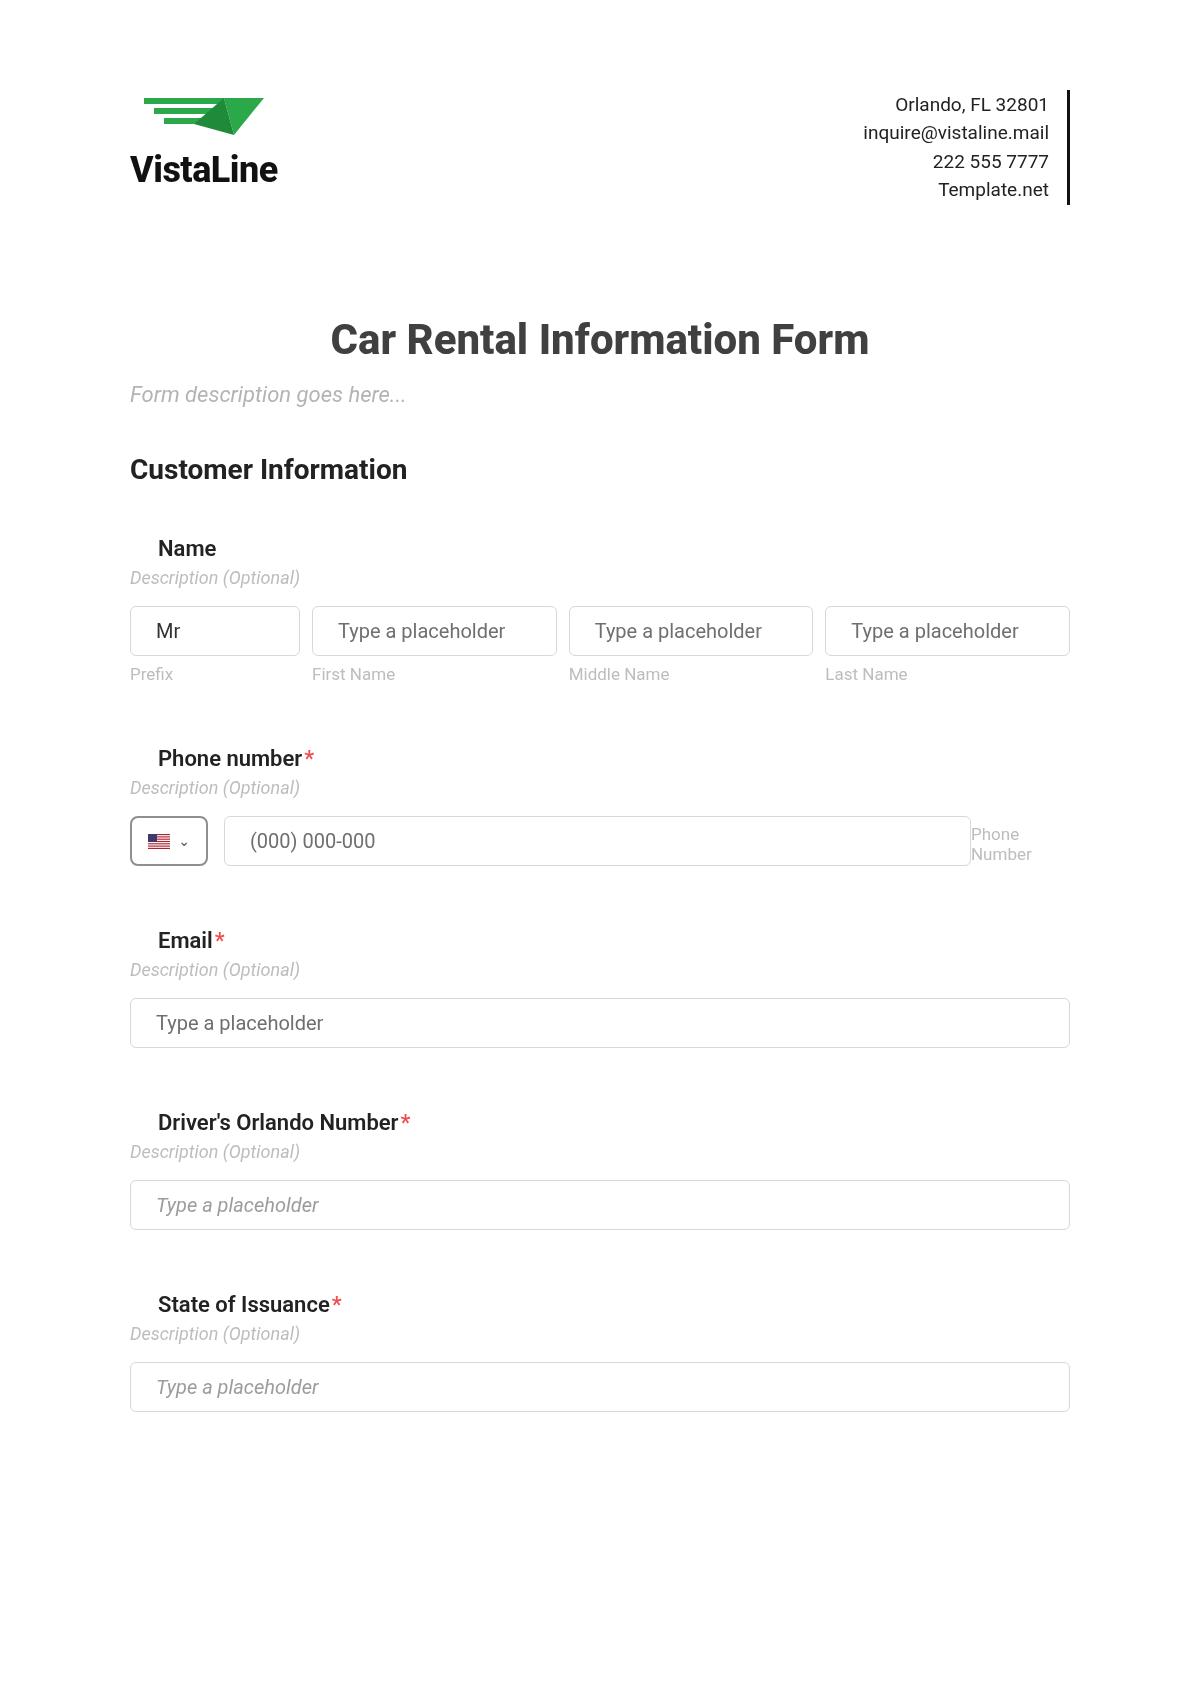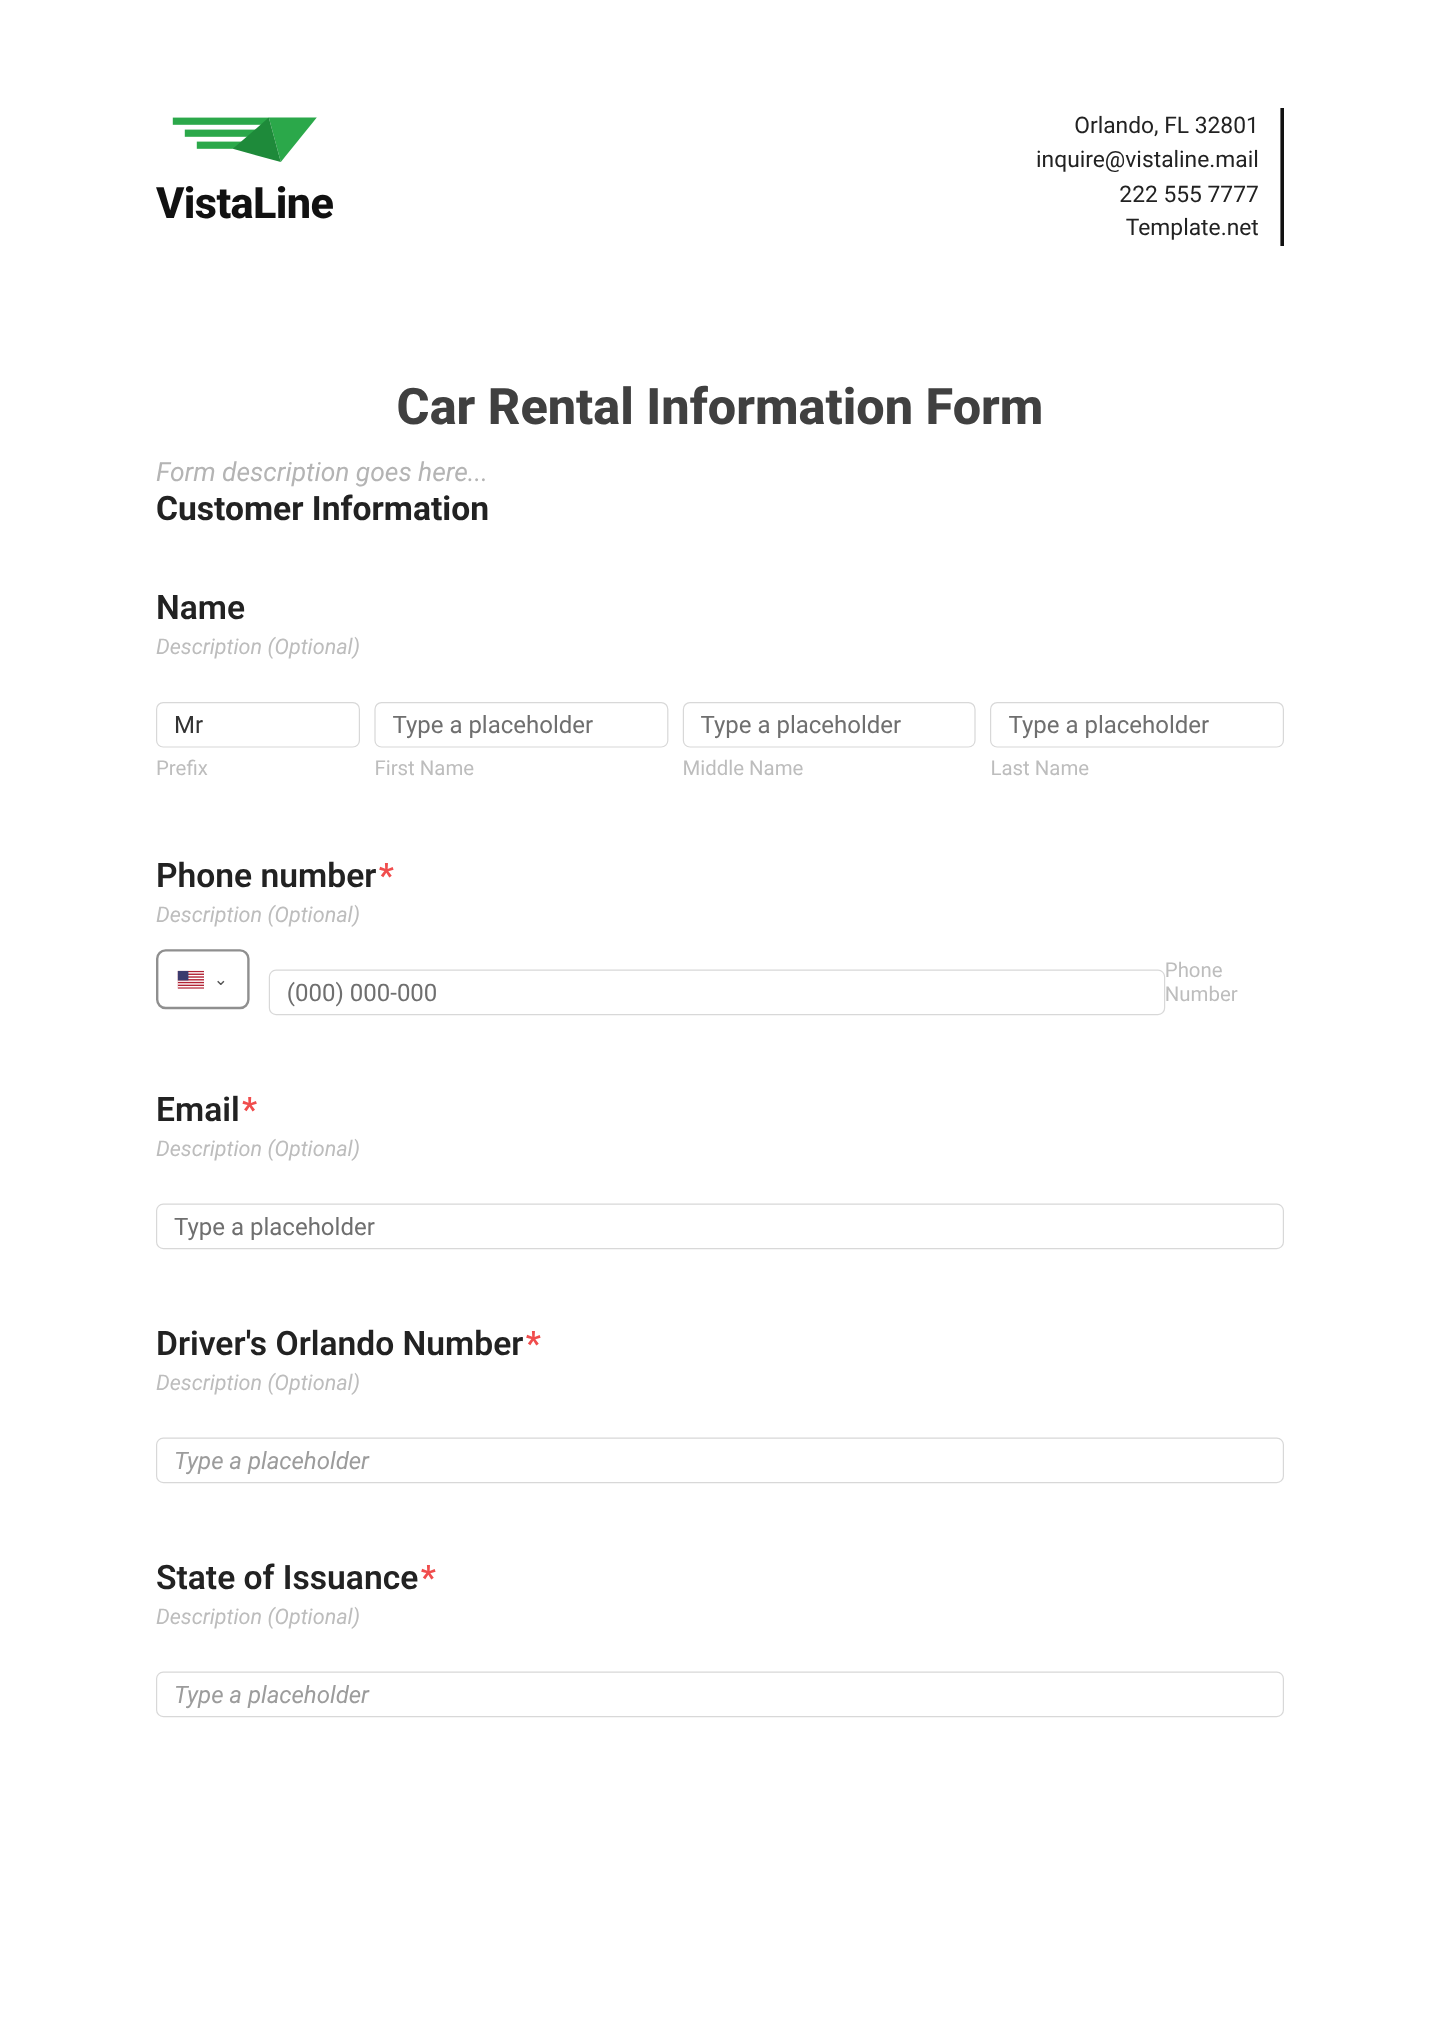--- a/index.html
+++ b/index.html
@@ -56,35 +56,37 @@
     font-weight: 800;
     color: #404040;
     text-align: center;
     margin-bottom: 18px;
   }
   .form-desc {
     font-size: 22px;
     font-style: italic;
     color: #b4b4b4;
     text-align: left;
+    margin-bottom: 46px;
   }
   .section-title {
     font-size: 28px;
     font-weight: 700;
     color: #222;
     margin-bottom: 50px;
   }
   .field-group {
     margin-bottom: 62px;
   }
   .field-label {
-    font-size: 28px;
+    font-size: 22px;
     font-weight: 600;
     color: #222;
     margin-bottom: 6px;
+    margin-left: 28px;
   }
   .field-label .req {
     color: #f04d4d;
     margin-left: 2px;
   }
   .field-desc {
     font-size: 18px;
     font-style: italic;
     color: #bdbdbd;
     margin-bottom: 18px;
@@ -94,29 +96,28 @@
     gap: 12px;
   }
   .col {
     flex: 1;
     display: flex;
     flex-direction: column;
   }
   .col-prefix { flex: 0 0 170px; }
   input.txt {
     width: 100%;
-    height: 38px;
+    height: 50px;
     border: 1.5px solid #d8d8d8;
     border-radius: 6px;
-    padding: 0 14px;
+    padding: 0 25px;
     font-size: 20px;
     color: #333;
     background: #fff;
     font-family: inherit;
-    margin-top: 17px;
   }
   input.txt::placeholder { color: #6f6f6f; }
   input.txt.italic::placeholder { font-style: italic; color: #9c9c9c; }
   .sublabel {
     font-size: 17px;
     color: #bdbdbd;
     margin-top: 8px;
   }
   .phone-row {
     display: flex;

